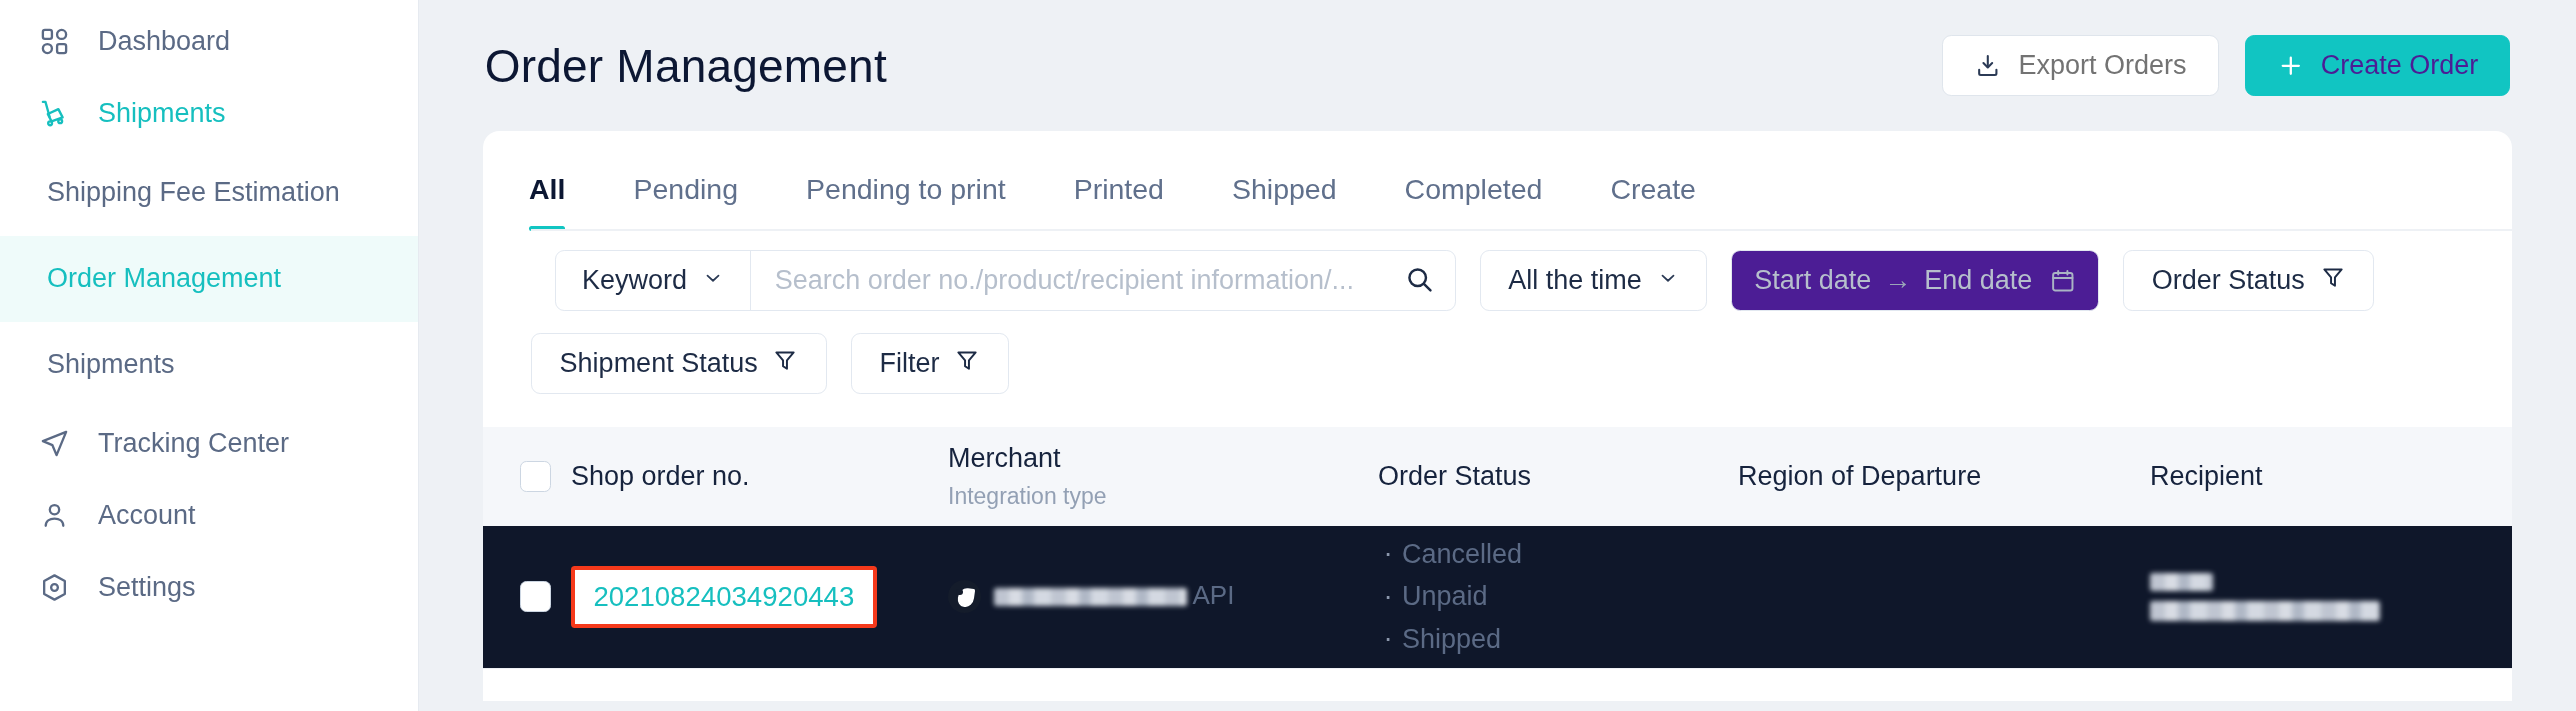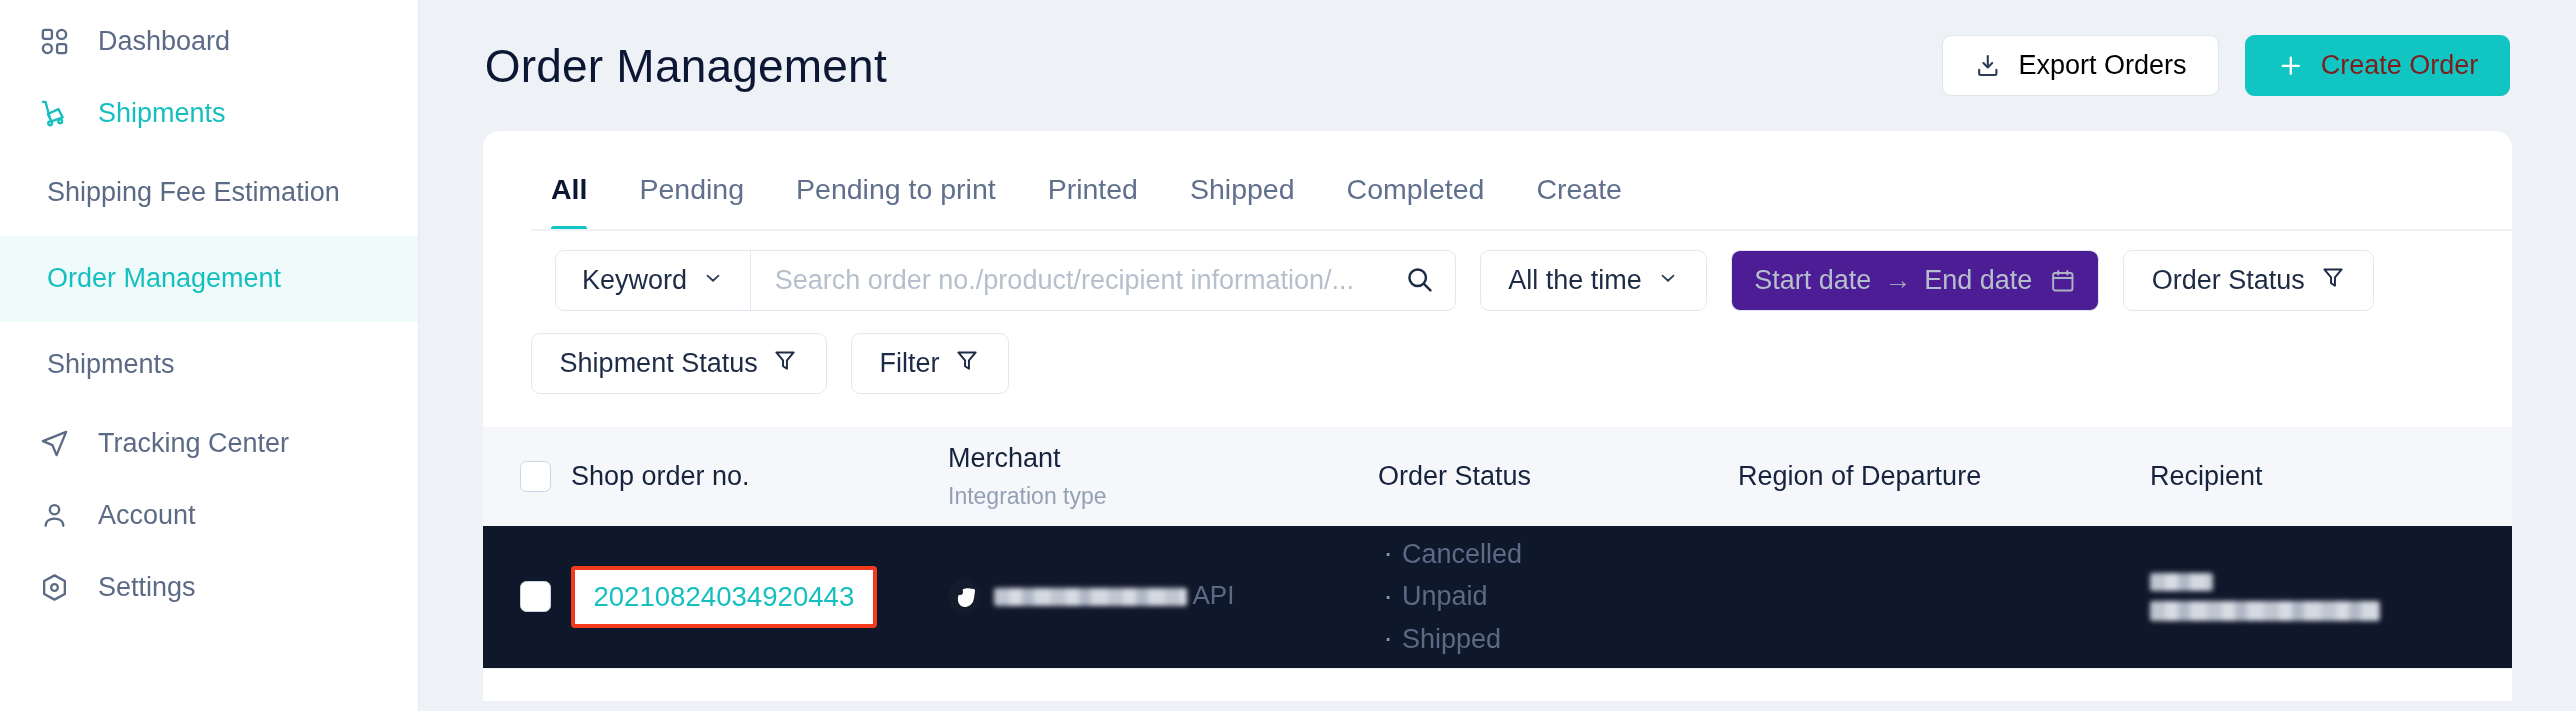--- a/index.html
+++ b/index.html
@@ -82,46 +82,46 @@
     gap: 16.5px;
     height: 61px;
     padding: 0 31px;
     border-radius: 9.2px;
     font-size: 27px;
     cursor: pointer;
     white-space: nowrap;
   }
   .btn-ghost {
     background: #ffffff;
-    color: #000000;
+    color: #737373;
     border: 1.8px solid #dfe5ec;
   }
   .btn-primary {
     background: #11c5c2;
-    color: #7f1d1d;
+    color: #4c1d95;
     border: 1.8px solid #11c5c2;
   }
   .btn svg { display: block; }
 
   
   .card {
     background: #ffffff;
     border-radius: 16.5px 16.5px 0 0;
     height: 570px;
     overflow: hidden;
     position: relative;
   }
 
   
   .tabs {
     display: flex;
     align-items: flex-end;
-    gap: 0;
+    gap: 16px;
     height: 88px;
-    padding: 0 68px;
+    padding: 0 46px;
     position: relative;
   }
   .tab {
     font-size: 28.5px;
     color: #60708c;
     padding: 0 26px 13px 26px;
     cursor: pointer;
     position: relative;
     white-space: nowrap;
   }

